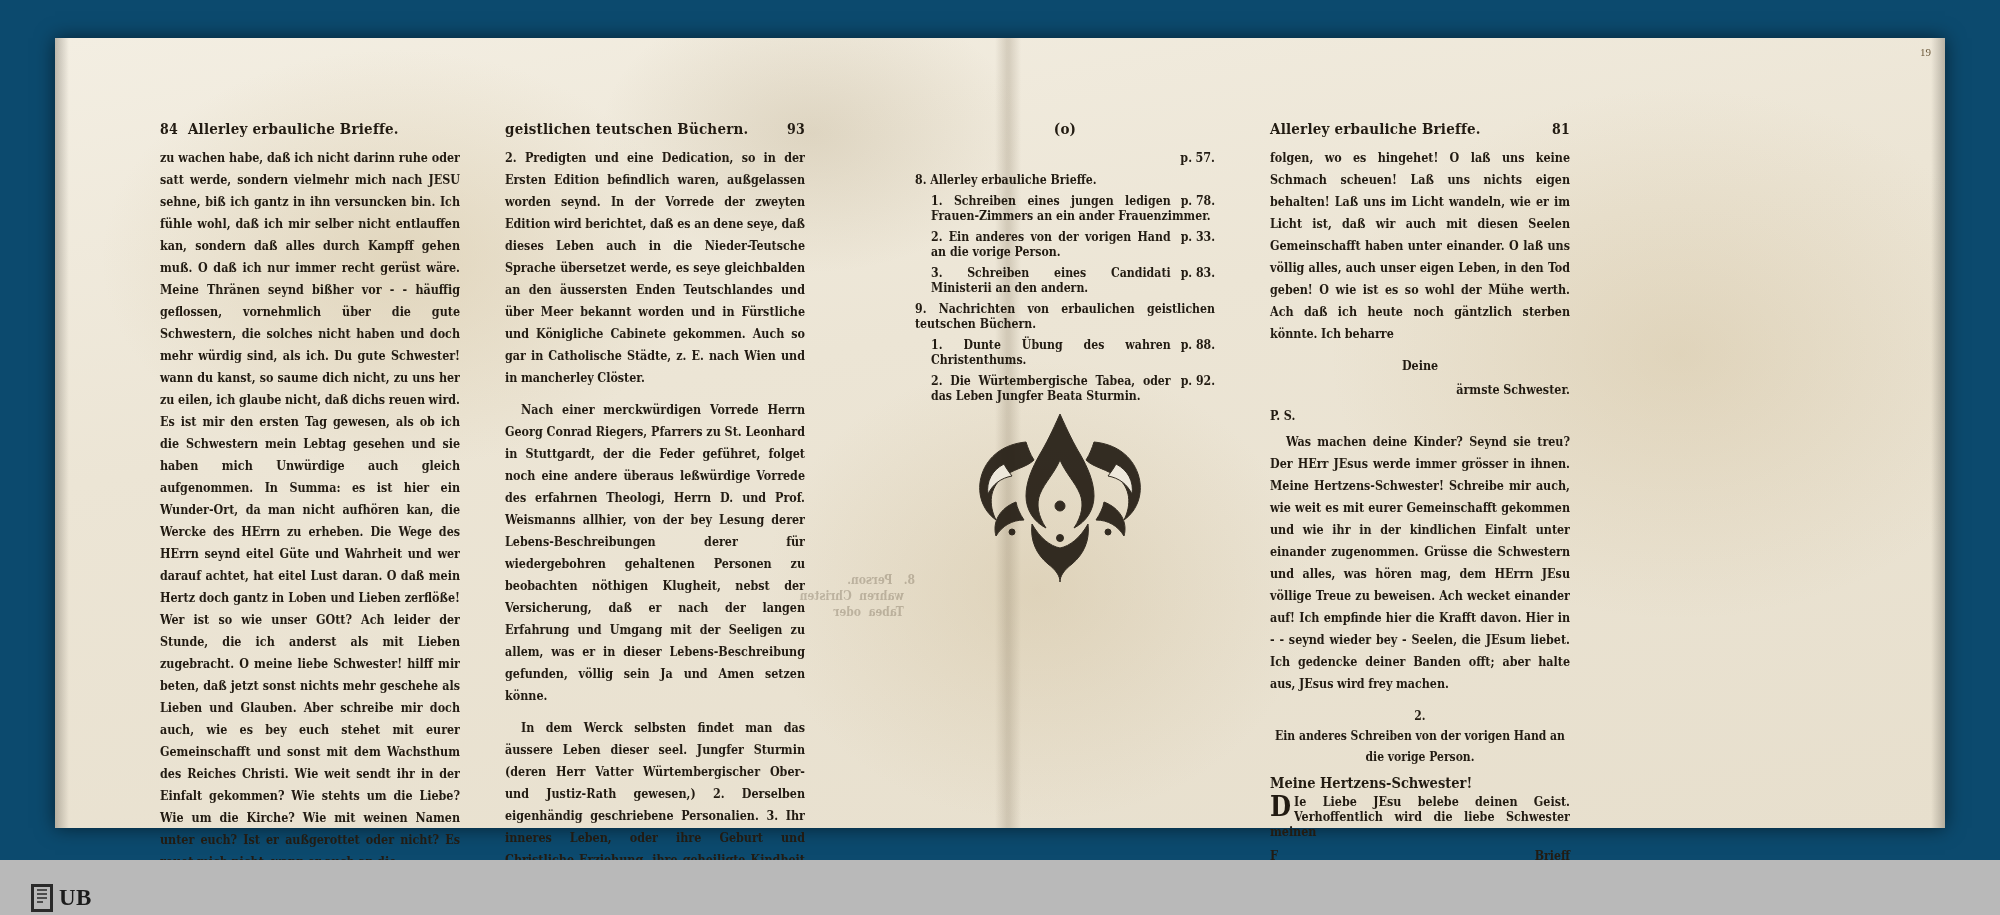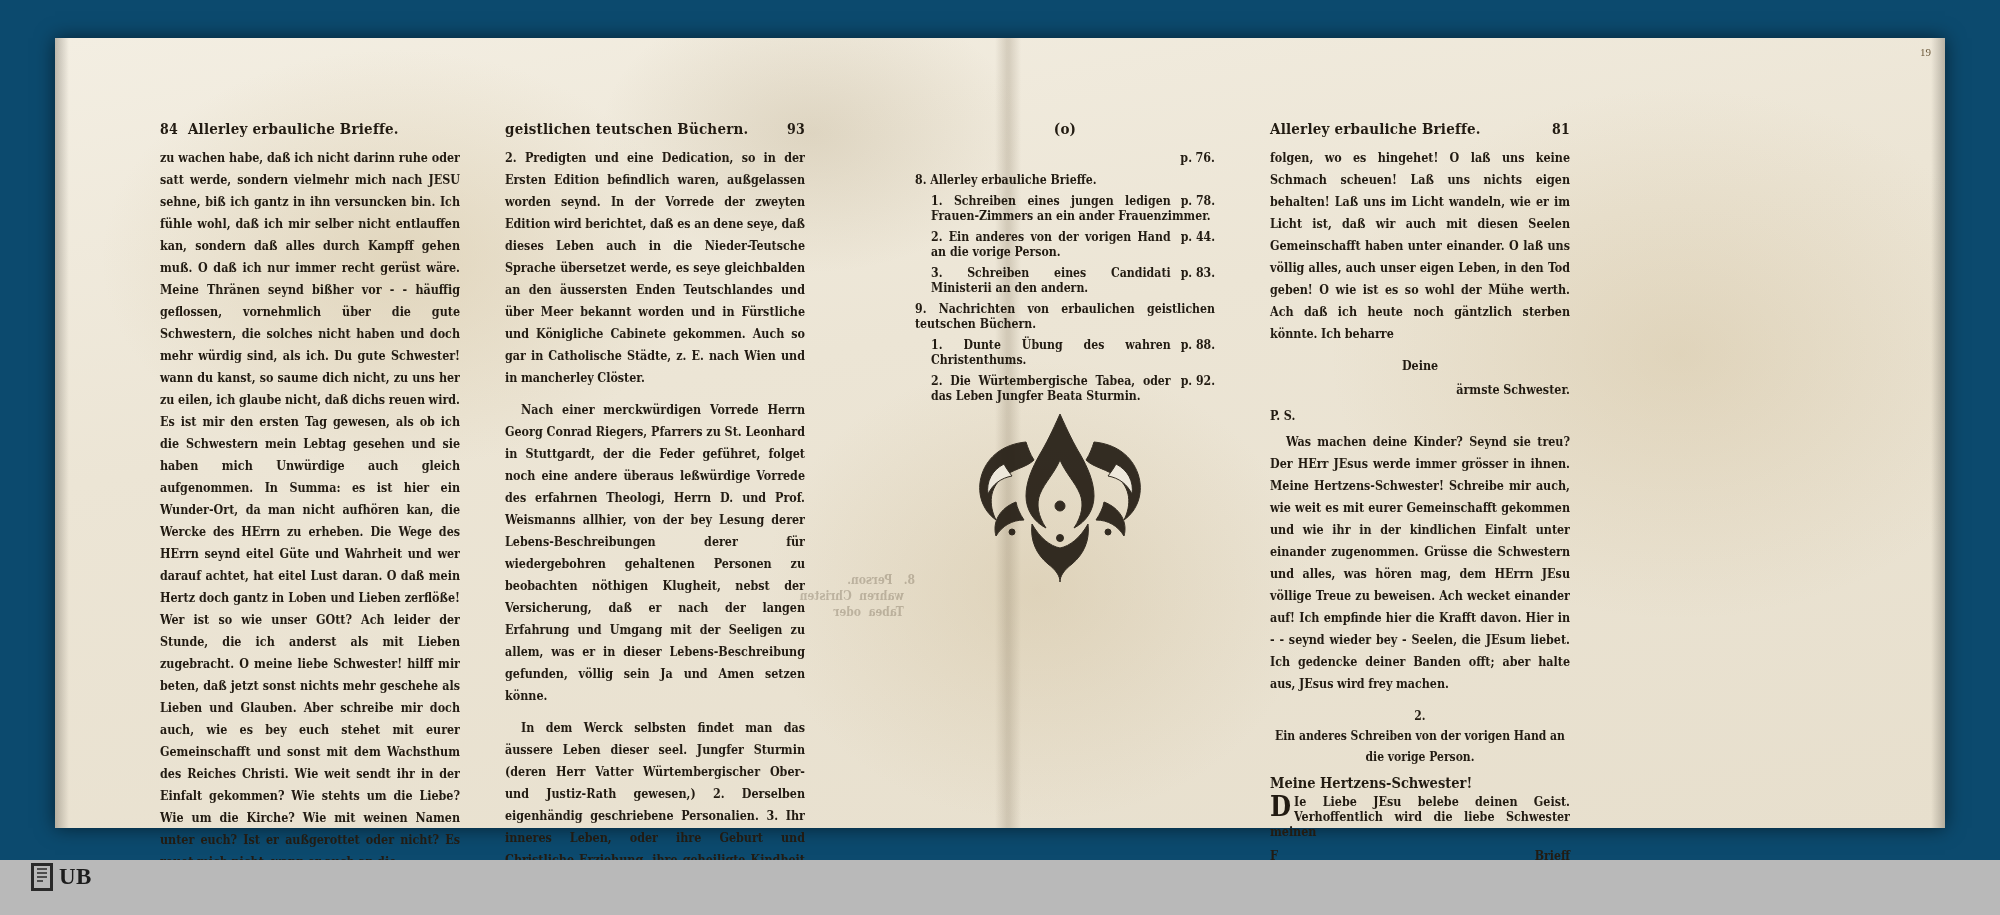--- a/index.html
+++ b/index.html
@@ -206,21 +206,21 @@
 
   
   .footer {
     position: absolute;
     left: 0;
     top: 860px;
     width: 2000px;
     height: 55px;
     background: #b9b9b9;
     display: flex;
-    align-items: flex-start;
+    align-items: flex-end;
   }
   .footer-logo {
     margin-left: 30px;
     margin-right: 14px;
     width: 62px;
     height: 34px;
     display: flex;
     align-items: center;
     gap: 5px;
   }
@@ -280,33 +280,33 @@
 
       <div class="col" style="left:-40px;">
         <div style="position:absolute; left:900px;"></div>
       </div>
     </div>
 
     <div class="col col-3">
       <div class="hdr center frak">
         <span>(o)</span>
       </div>
-      <p class="blk frak right tight">p. 76.</p>
+      <p class="blk frak right tight">p. 57.</p>
 
       <div class="toc-item frak toc-l1">
         <span>8.</span>
         <span>Allerley erbauliche Brieffe.</span>
       </div>
       <div class="toc-item frak toc-l2">
         <span class="pg">p. 78.</span>
         <span>1.</span>
         <span>Schreiben eines jungen ledigen Frauen-Zimmers an ein ander Frauenzimmer.</span>
       </div>
       <div class="toc-item frak toc-l2">
-        <span class="pg">p. 44.</span>
+        <span class="pg">p. 33.</span>
         <span>2.</span>
         <span>Ein anderes von der vorigen Hand an die vorige Person.</span>
       </div>
       <div class="toc-item frak toc-l2">
         <span class="pg">p. 83.</span>
         <span>3.</span>
         <span>Schreiben eines Candidati Ministerii an den andern.</span>
       </div>
       <div class="toc-item frak toc-l1">
         <span>9.</span>

